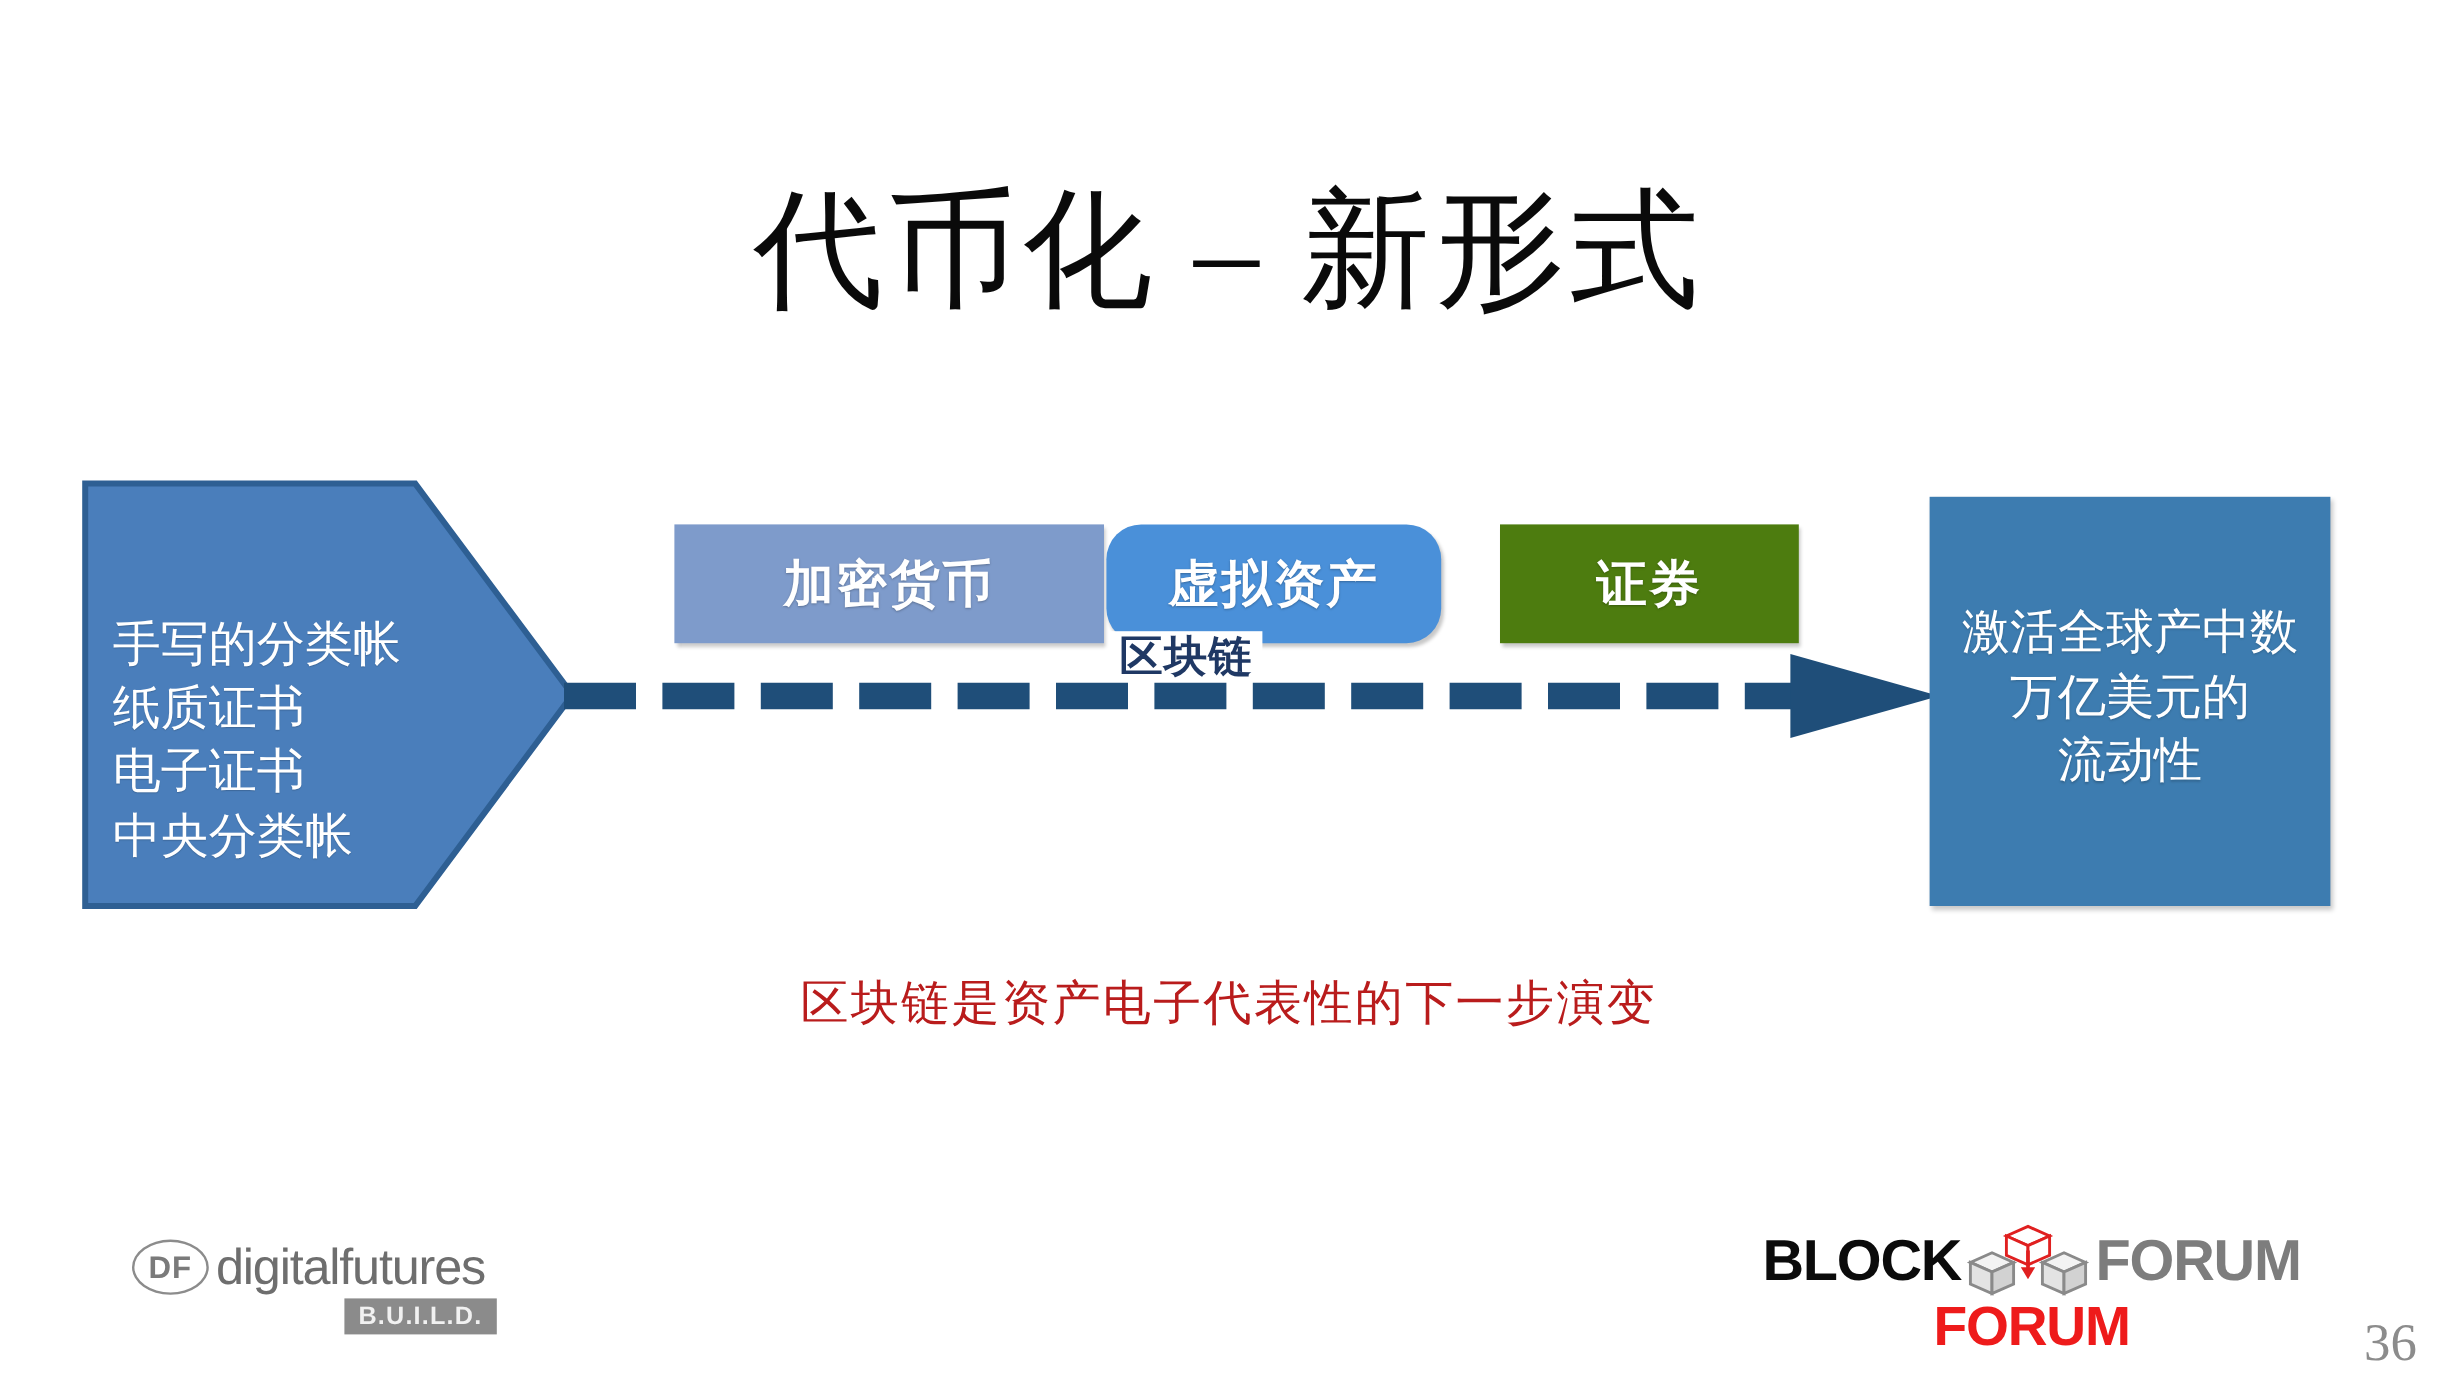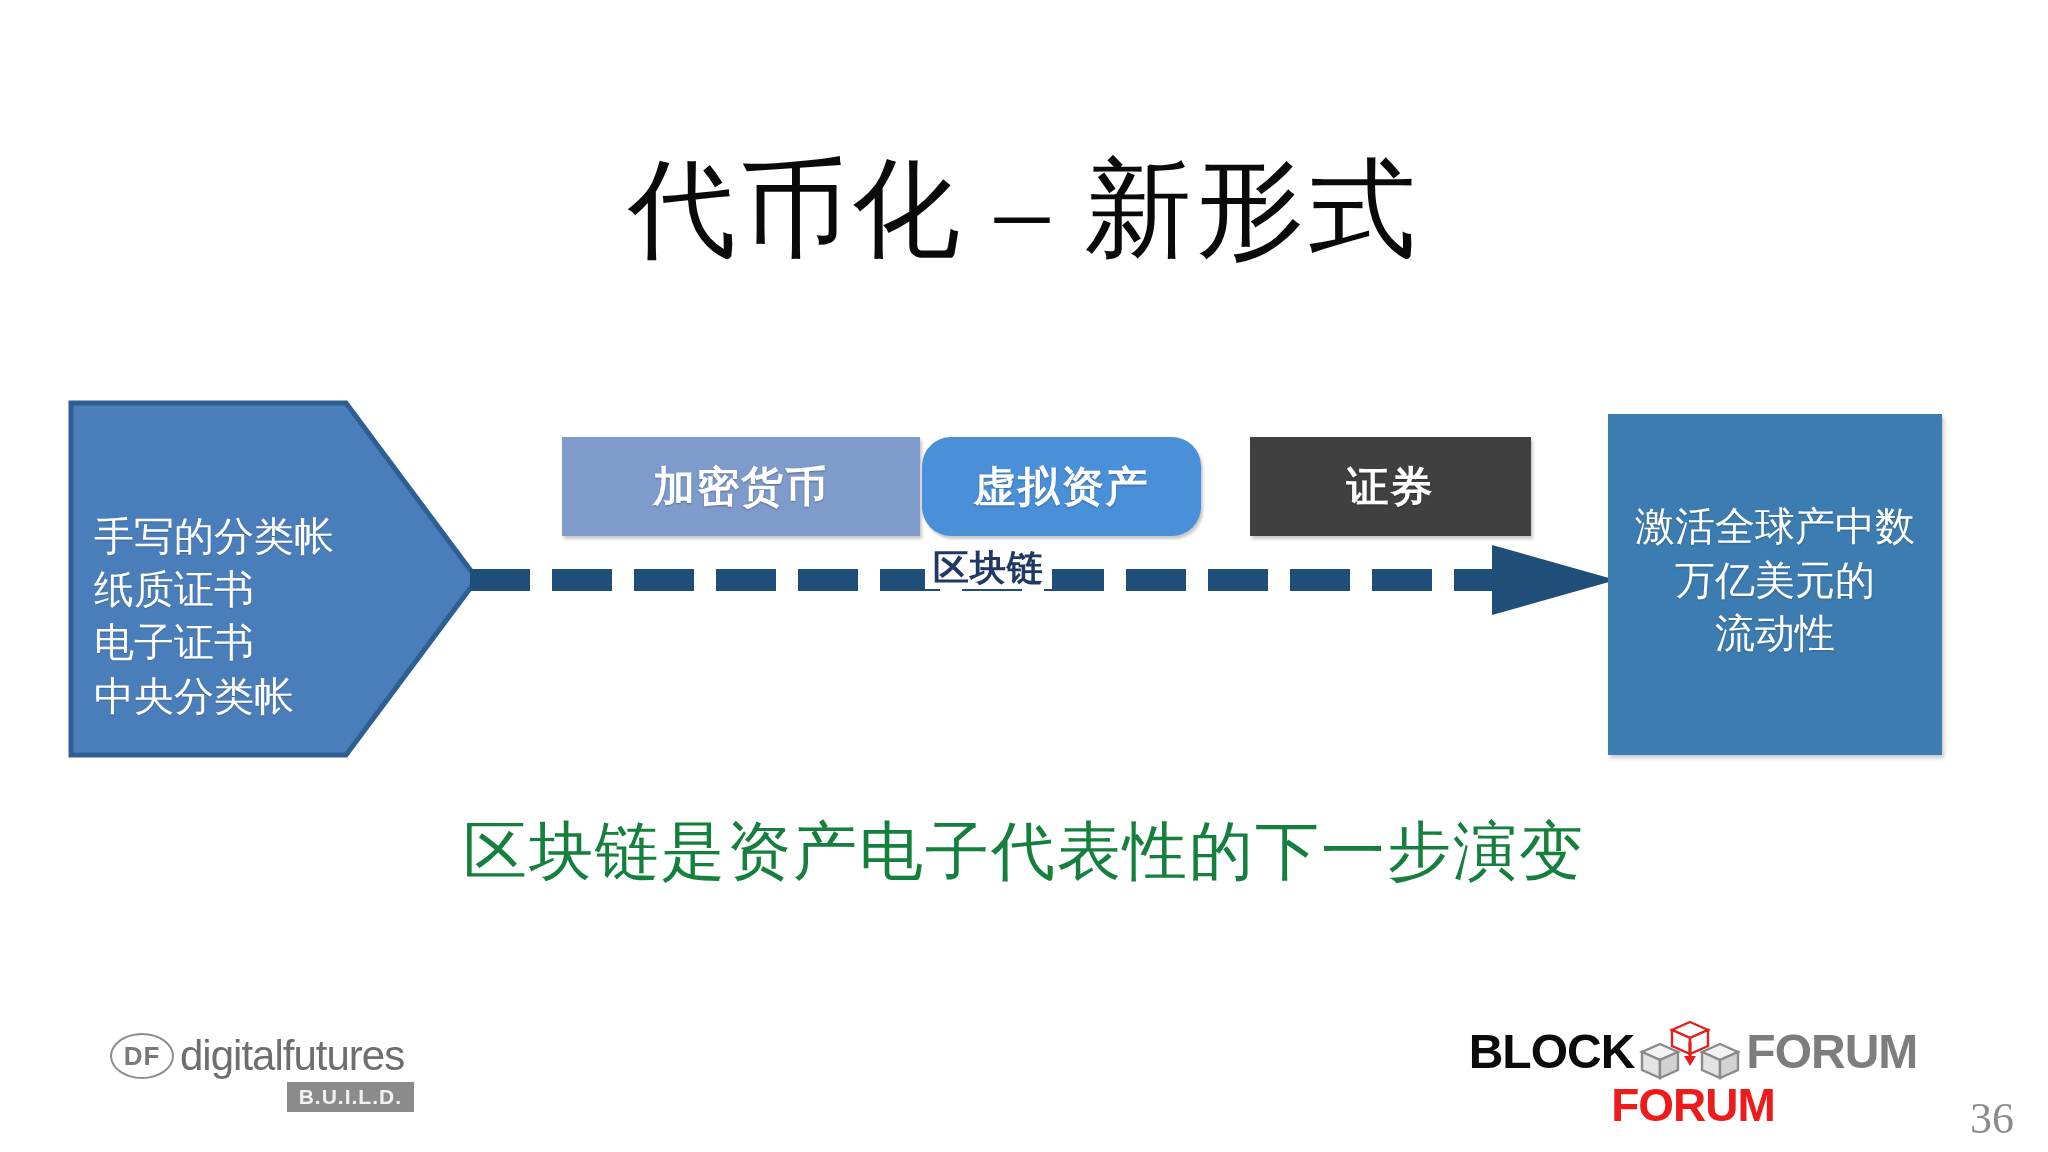--- a/index.html
+++ b/index.html
@@ -52,21 +52,21 @@
     color:#ffffff;
     font-family:"Liberation Serif","DejaVu Serif",serif;
     font-size:42px;
     font-weight:bold;
     letter-spacing:2px;
     text-shadow:0 1px 2px rgba(0,0,0,.28);
     box-shadow:2px 3px 3px rgba(0,0,0,.22);
   }
   #cat-box-0{left:517px;width:358px;background:#7e9bcb;margin-left:45px;}
   #cat-box-1{left:922px;width:279px;background:#4a90d9;border-radius:29px;}
-  #cat-box-2{left:1250px;width:281px;background:#404040;}
+  #cat-box-2{left:1250px;width:249px;background:#4d7c0f;}
 
   
   #outcome-box{
     position:absolute;
     left:1608px;top:414px;
     width:334px;height:341px;
     background:#3d7cb0;
     display:flex;align-items:flex-start;justify-content:center;
     box-shadow:2px 3px 4px rgba(0,0,0,.22);
   }
@@ -84,39 +84,39 @@
 
   
   #blockchain-arrow{
     position:absolute;
     left:470px;top:545px;
     width:1150px;height:70px;
   }
   #blockchain-arrow svg{position:absolute;inset:0;}
   #blockchain-label{
     position:absolute;
-    left:925px;top:547px;
+    left:925px;top:526px;
     padding:0 8px;
     background:#ffffff;
     color:#1f3864;
     font-family:"Liberation Serif","DejaVu Serif",serif;
     font-size:36px;
     line-height:1.18;
     font-weight:bold;
     letter-spacing:1px;
   }
 
   
   #caption{
     position:absolute;
     left:0;top:808px;width:2048px;
     text-align:center;
-    color:#15803d;
-    font-family:"Liberation Serif","DejaVu Serif",serif;
-    font-size:64px;
+    color:#b91c1c;
+    font-family:"Liberation Serif","DejaVu Serif",serif;
+    font-size:40px;
     letter-spacing:2px;
   }
 
   
   #df-logo{
     position:absolute;
     left:110px;top:1032px;
     width:300px;height:86px;
     filter:grayscale(1);
   }

